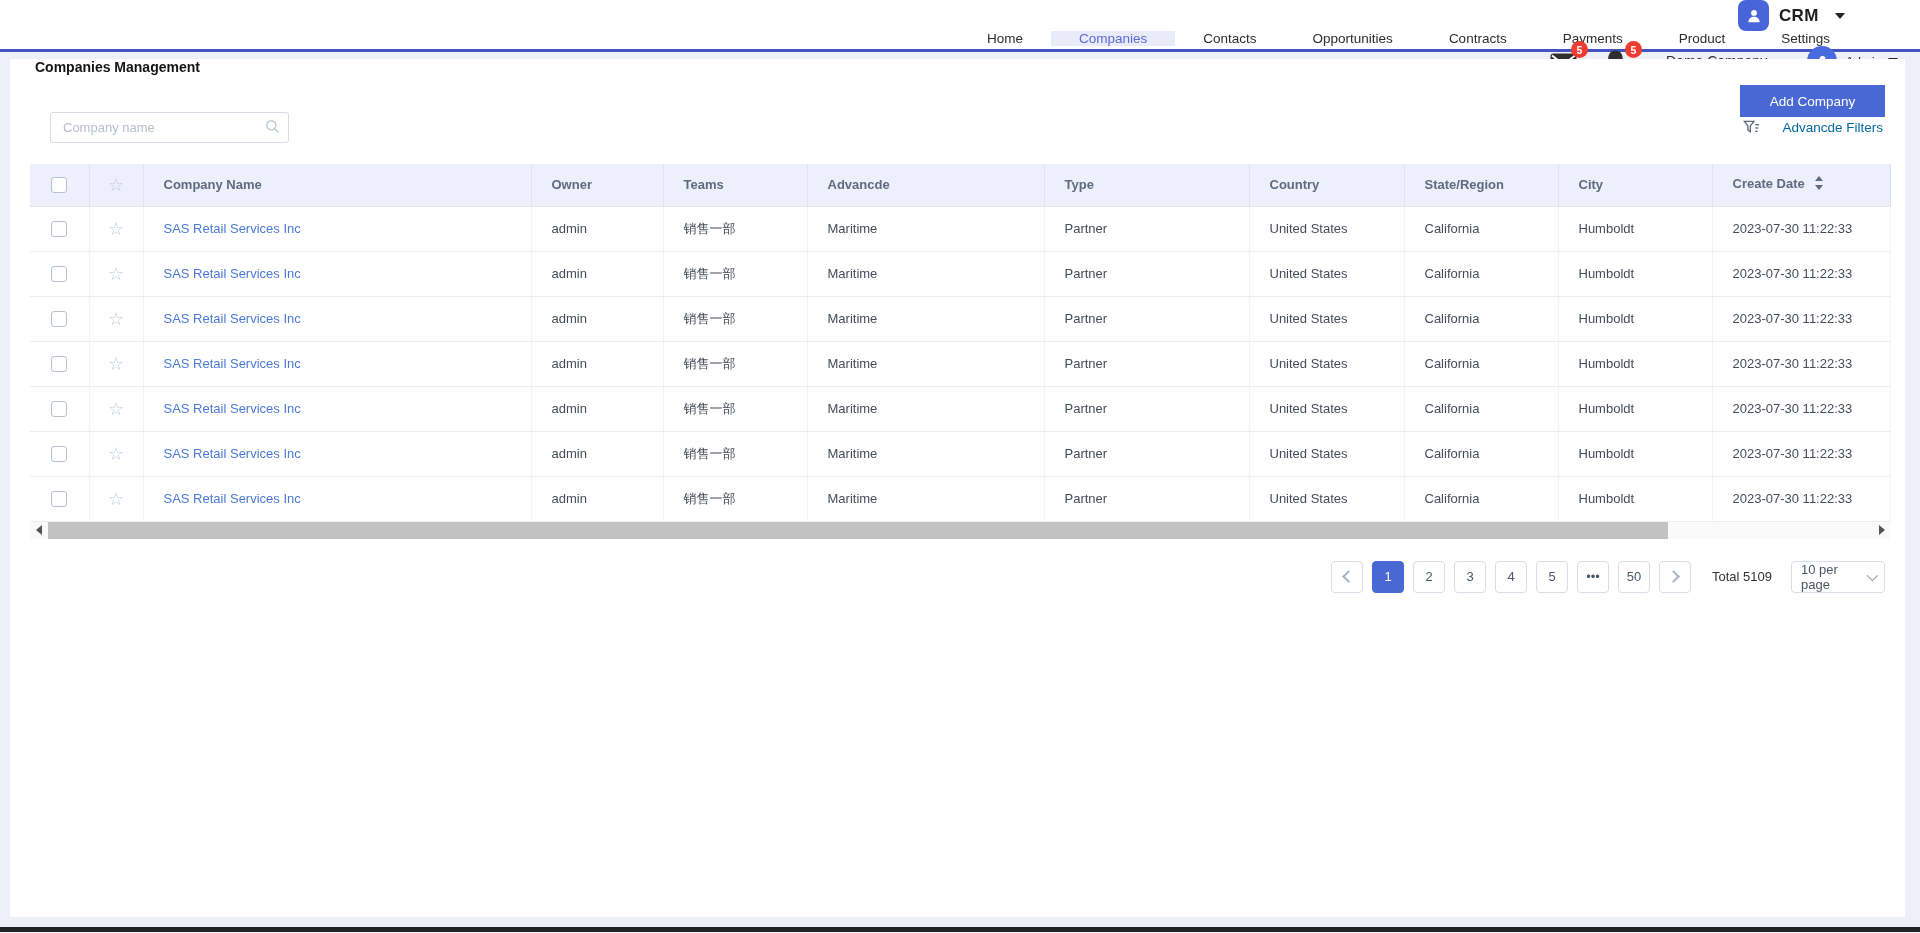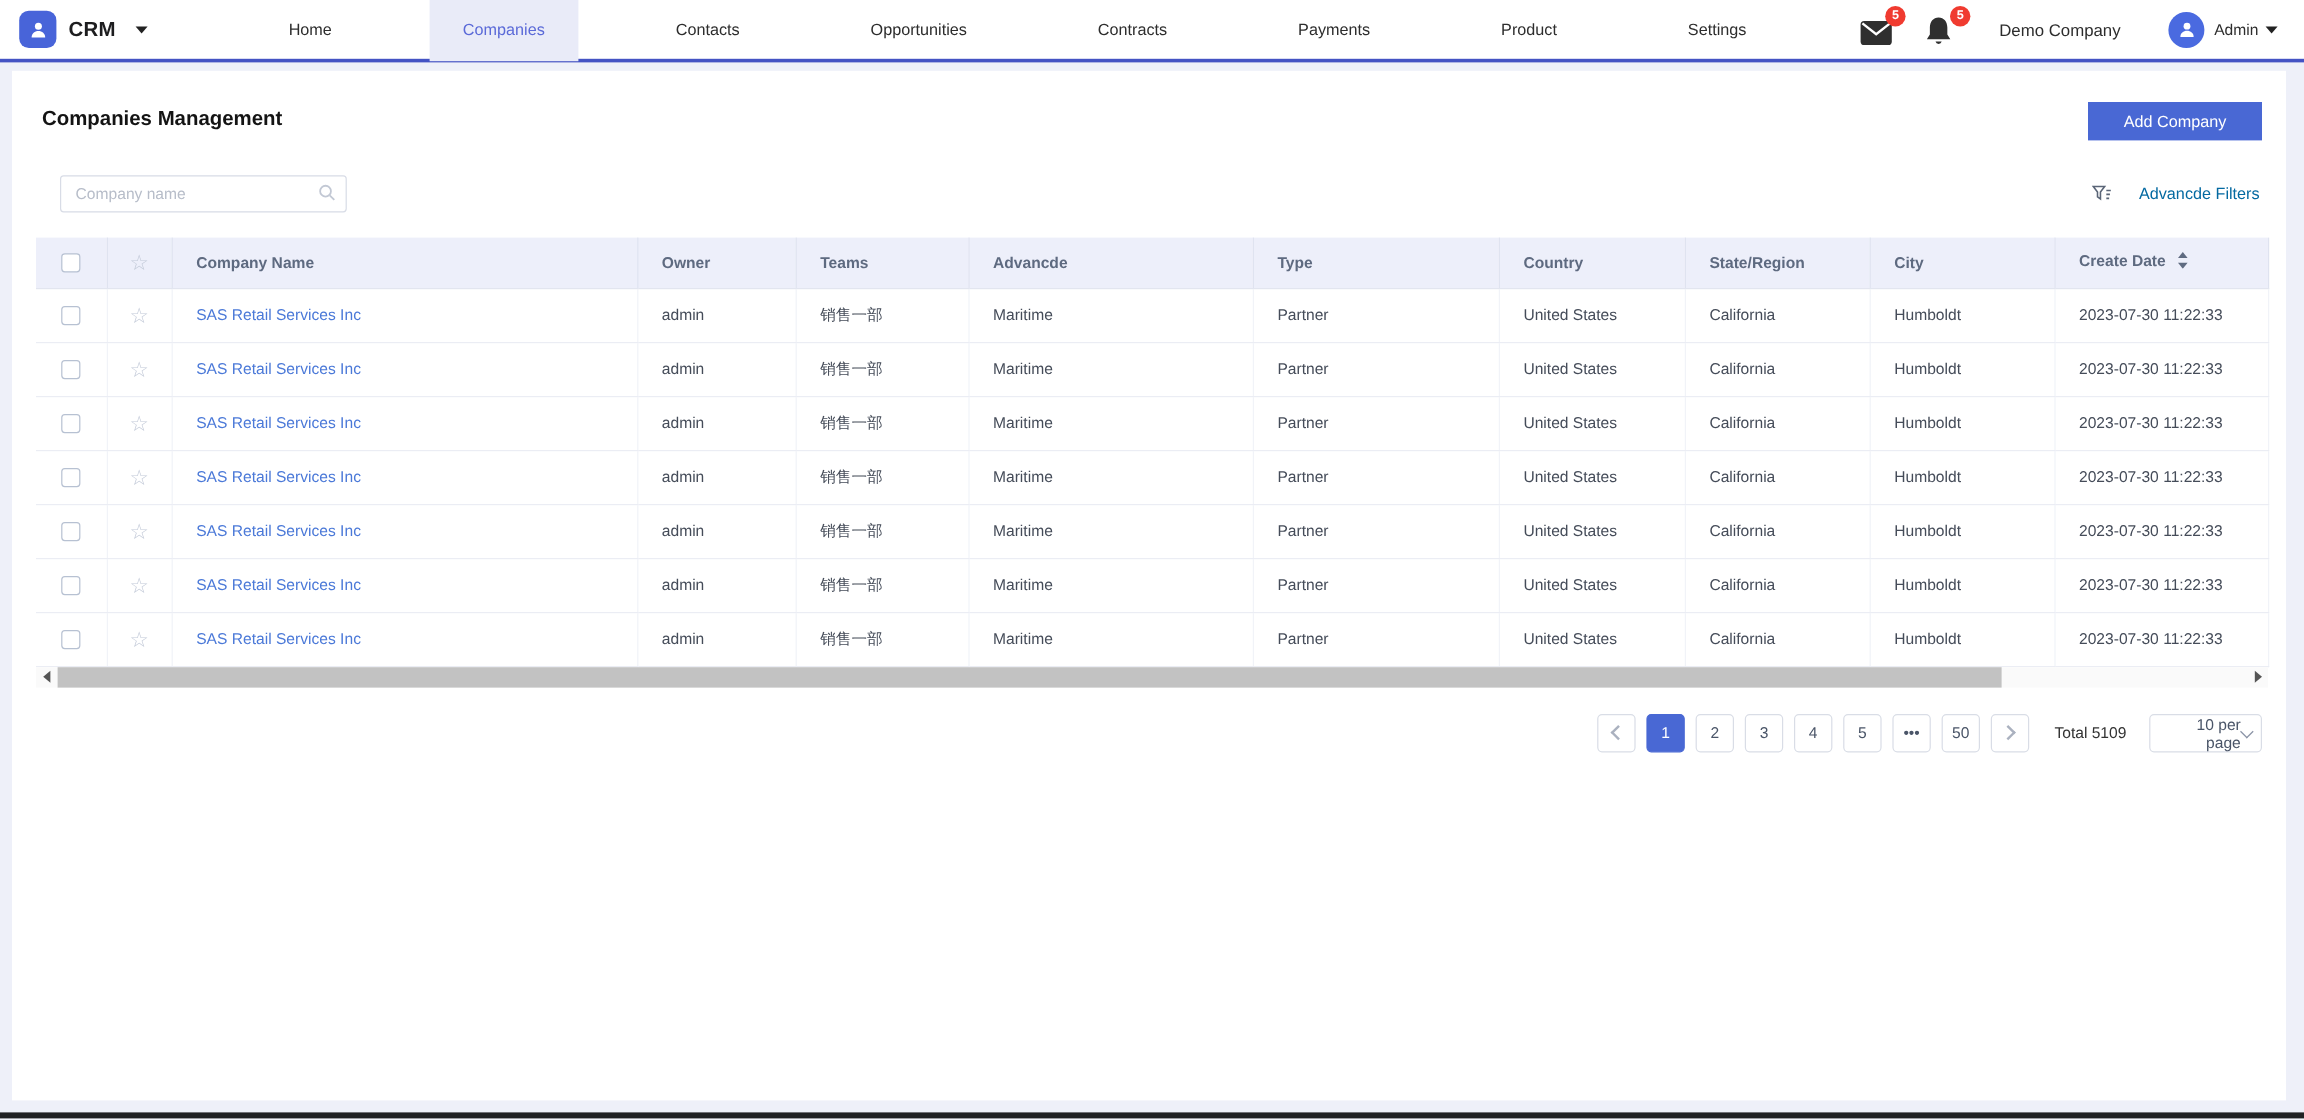--- a/index.html
+++ b/index.html
@@ -1,21 +1,21 @@
 <!DOCTYPE html>
 <html><head>
 <meta charset="utf-8">
 <style>
   * { margin:0; padding:0; box-sizing:border-box; }
   html,body { width:1920px; height:933px; overflow:hidden;
     font-family:"Liberation Sans","DejaVu Sans",sans-serif; background:#eef0f9; }
 
   
   .topbar { height:52px; background:#fff; border-bottom:3px solid #4453c4;
-    display:flex; align-items:center; padding:0 22px 0 16px; }
+    display:flex; align-items:flex-end; padding:0 22px 0 16px;flex-direction:column; }
   .brand { display:flex; align-items:center; gap:10px; width:160px; }
   .logo { width:31px; height:31px; border-radius:8px; background:#4864d9;
     display:flex; align-items:center; justify-content:center; }
   .brand-name { font-size:17px; font-weight:bold; color:#1d1d1f; letter-spacing:.3px; }
   .caret { width:0; height:0; border-left:5px solid transparent; border-right:5px solid transparent;
     border-top:6px solid #222; display:inline-block; margin-left:6px; }
   .main-nav { flex:1; display:flex; justify-content:space-around; align-items:stretch;
     height:52px; margin:0 40px 0 10px; }
   .nav-item { display:flex; align-items:center; padding:0 28px; font-size:13.5px;
     color:#2d2d2d; cursor:pointer; }
@@ -25,21 +25,21 @@
   .badge { position:absolute; top:-7px; right:-8px; min-width:17px; height:17px; border-radius:9px;
     background:#f03b30; color:#fff; font-size:10.5px; font-weight:bold;
     display:flex; align-items:center; justify-content:center; padding:0 4px; }
   .company-name { font-size:14px; color:#2d2d2d; margin:0 16px 0 8px; }
   .avatar { width:30px; height:30px; border-radius:50%; background:#4a6ae0;
     display:flex; align-items:center; justify-content:center; overflow:hidden; }
   .user-name { font-size:13px; color:#2d2d2d; margin-left:8px; }
 
   
   .card { margin:7px 15px 0 10px; height:858px; background:#fff; padding:0 20px; position:relative; }
-  .page-title { padding-top:30px; font-size:17px; font-weight:bold; color:#141414; margin-left:5px; }
+  .page-title { font-size:14px; font-weight:bold; color:#141414; margin-left:5px; }
   .add-btn { position:absolute; top:26px; right:20px; width:145px; height:32px; background:#4968d4;
     color:#fff; border:none; border-radius:0; font-size:13.5px; cursor:pointer;
     font-family:inherit; }
 
   .toolbar { margin-top:37px; display:flex; align-items:center; height:31px; }
   .tabs { display:flex; }
   .tab { width:179px; height:31px; line-height:29px; text-align:center; font-size:13px;
     color:#333; background:#f6f7fa; border:1px solid #d8dce6; margin-left:-1px; cursor:pointer; }
   .tab:first-child { margin-left:0; border-radius:2px 0 0 2px; }
   .tab.active { background:#4968d4; border-color:#4968d4; color:#fff; position:relative; z-index:1; }
@@ -80,21 +80,21 @@
   .pager { margin-top:22px; display:flex; align-items:center; justify-content:flex-end; gap:9px;
     margin-right:0; }
   .pg-btn { min-width:32px; height:32px; border:1px solid #d9dde6; border-radius:4px; background:#fff;
     font-size:13px; color:#4a5568; display:flex; align-items:center; justify-content:center;
     cursor:pointer; font-family:inherit; padding:0 6px; }
   .pg-btn.active { background:#4968d4; border-color:#4968d4; color:#fff; }
   .pg-pages { display:flex; gap:9px; }
   .pg-total { font-size:13px; color:#333; margin:0 10px 0 12px; }
   .pg-size { width:94px; height:32px; border:1px solid #d9dde6; border-radius:4px; background:#fff;
     font-size:13px; color:#4a5568; display:flex; align-items:center; justify-content:space-between;
-    padding:0 9px; cursor:pointer;text-align:right; }
+    padding:0 9px; cursor:pointer; }
   .chev-down { width:8px; height:8px; border-right:1.5px solid #8a93a6; border-bottom:1.5px solid #8a93a6;
     transform:rotate(45deg) translateY(-2px); }
   .chev-lr { width:9px; height:9px; border-right:2px solid #aab1bf; border-bottom:2px solid #aab1bf; }
   .chev-left { transform:rotate(135deg); margin-left:3px; }
   .chev-right { transform:rotate(-45deg); margin-right:3px; }
 
   
   .bottom-strip { height:10px; background:#eef0f9; }
   .dark-strip { height:5px; background:#202124; }
 </style>

